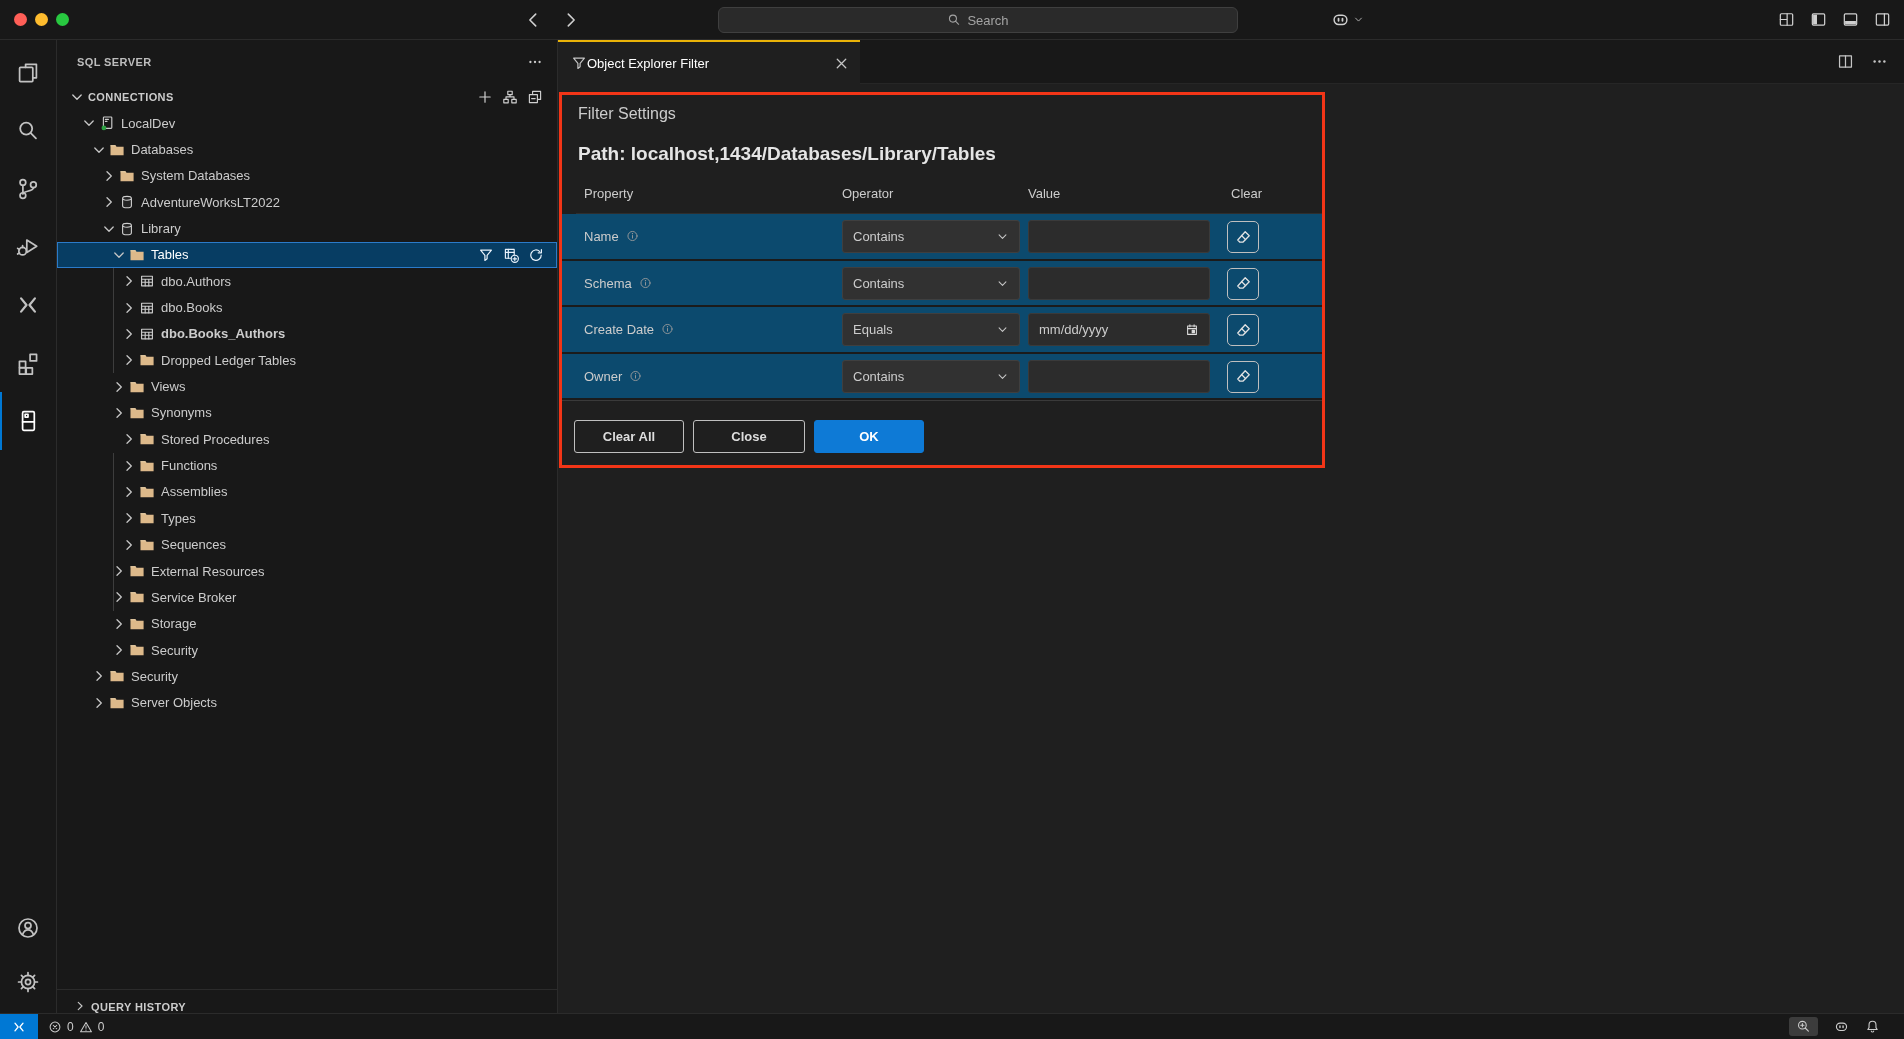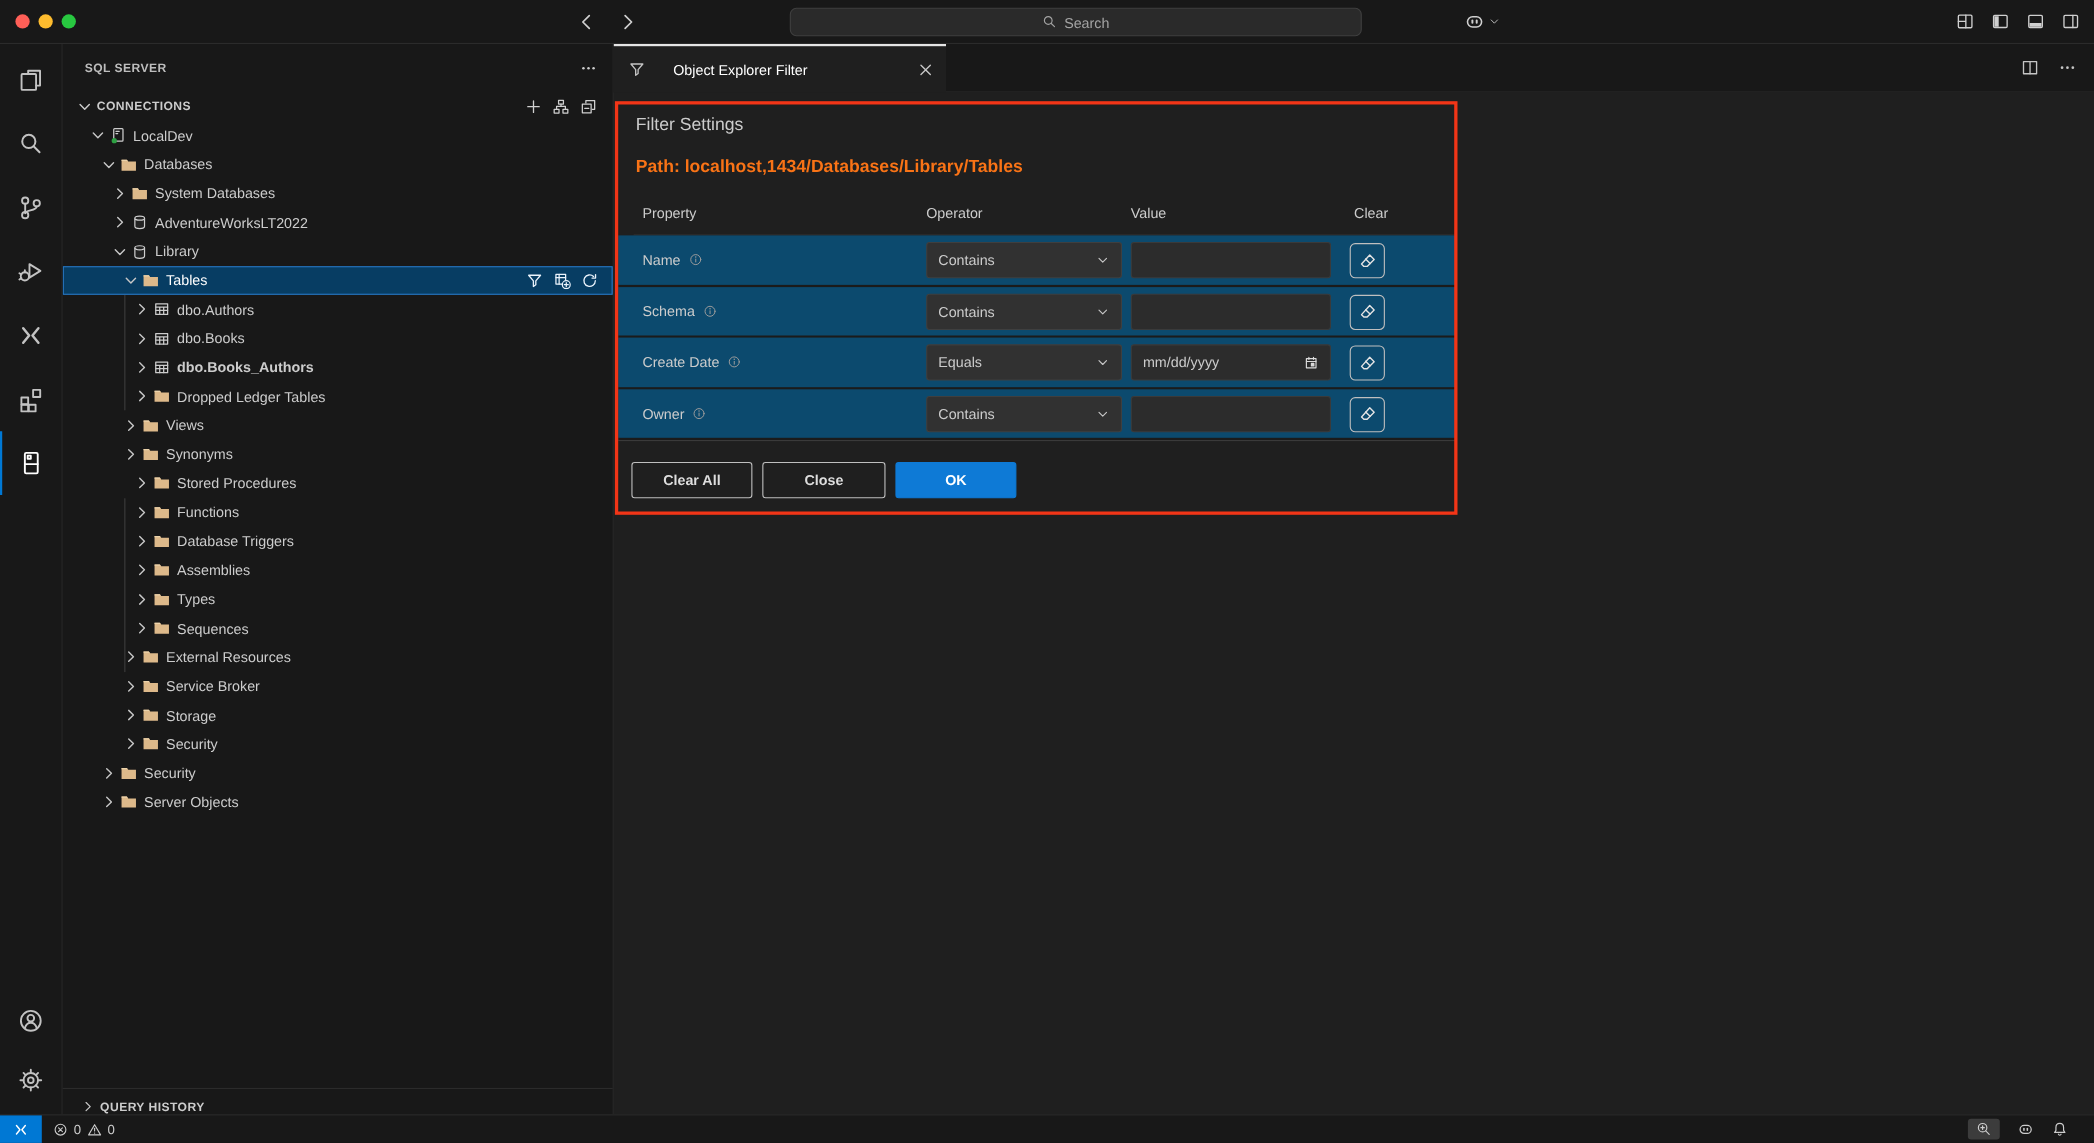--- a/index.html
+++ b/index.html
@@ -59,32 +59,32 @@
   #query-history{position:absolute;left:0;bottom:0;width:100%;height:24px;border-top:1px solid #2b2b2b;
                  display:flex;align-items:flex-end;padding-left:16px;box-sizing:border-box;gap:4px}
   #query-history .ic{width:14px;height:14px;color:#c6c6c6}
   #query-history span{font-size:11px;font-weight:bold;letter-spacing:.4px;color:#cccccc}
 
   
   #editor{position:absolute;left:558px;top:40px;width:1346px;height:973px;background:#1f1f1f}
   #tabbar{position:absolute;left:0;top:0;width:100%;height:43px;background:#181818;
           border-bottom:1px solid #262626;box-sizing:content-box}
   #tab{position:absolute;left:0;top:0;width:302px;height:44px;background:#1f1f1f;box-sizing:border-box;
-       border-top:2px solid #e5e5e5;display:flex;align-items:center;padding:0 10px 0 13px;gap:25px;z-index:2;cursor:pointer}
+       border-top:2px solid #eab308;display:flex;align-items:center;padding:0 10px 0 13px;gap:0;z-index:2;cursor:pointer}
   #tab .ic{color:#c5c5c5}
   #tab-label{font-size:13px;color:#ffffff;flex:1}
   #tab-close{width:17px;height:17px;color:#cccccc;cursor:pointer}
   #editor-actions{position:absolute;right:16px;top:0;height:43px;display:flex;align-items:center;gap:17px;color:#c5c5c5}
   #editor-actions .ic{width:17px;height:17px;cursor:pointer}
   #content{position:absolute;left:0;top:44px;right:0;bottom:0}
 
   #red-box{position:absolute;left:1px;top:8px;width:766px;height:376px;border:3px solid #f23517;
            box-sizing:border-box;pointer-events:none;z-index:5}
   #fs-title{position:absolute;left:20px;top:21px;font-size:16px;color:#cccccc}
-  #fs-path{position:absolute;left:20px;top:59px;font-size:16px;font-weight:bold;color:#f97316}
+  #fs-path{position:absolute;left:20px;top:59px;font-size:19px;font-weight:bold;color:#e5e5e5}
   .col-hdr{position:absolute;top:102px;font-size:13px;color:#cccccc}
   #hdr-line{position:absolute;left:18px;top:129px;width:748px;height:1px;background:#2e2e2e}
   #frows{position:absolute;left:4px;top:130px;width:762px}
   .frow{position:relative;height:46.5px;background:#0c4a6e;border-bottom:2px solid #1b1b1b;box-sizing:border-box}
   .f-label{position:absolute;left:22px;top:50%;transform:translateY(-50%);display:flex;align-items:center;
            gap:7px;font-size:13px;color:#cccccc}
   .f-label .ic{width:13px;height:13px;color:#9d9d9d}
   .f-op{position:absolute;left:280px;top:6px;width:178px;height:33px;background:#313131;border:1px solid #3f3f3f;
         border-radius:3px;box-sizing:border-box;display:flex;align-items:center;justify-content:space-between;
         padding:0 10px;font-size:13px;color:#cccccc;cursor:pointer}
@@ -540,34 +540,20 @@
           <svg viewBox="0 0 16 16" fill="none" stroke="currentColor" stroke-width="1.3" stroke-linecap="round" stroke-linejoin="round">
             <path d="M6 3.8L10.3 8 6 12.2"></path>
           </svg>
         </span>
         <span class="ic tree-ic">
           <svg viewBox="0 0 16 16">
             <path fill="#ddb98a" d="M1.5 3.2h4.8l1.3 1.6h7v8.4H1.5z"></path>
             <path fill="#ecd3ab" d="M1.5 3.2h4.8l.9 1.1H1.5z"></path>
           </svg>
         </span>
-        <span class="lbl">Database Triggers</span>
-      </div>
-      <div class="tree-row" style="padding-left: 64px;">
-        <span class="ic chev">
-          <svg viewBox="0 0 16 16" fill="none" stroke="currentColor" stroke-width="1.3" stroke-linecap="round" stroke-linejoin="round">
-            <path d="M6 3.8L10.3 8 6 12.2"></path>
-          </svg>
-        </span>
-        <span class="ic tree-ic">
-          <svg viewBox="0 0 16 16">
-            <path fill="#ddb98a" d="M1.5 3.2h4.8l1.3 1.6h7v8.4H1.5z"></path>
-            <path fill="#ecd3ab" d="M1.5 3.2h4.8l.9 1.1H1.5z"></path>
-          </svg>
-        </span>
         <span class="lbl">Assemblies</span>
       </div>
       <div class="tree-row" style="padding-left: 64px;">
         <span class="ic chev">
           <svg viewBox="0 0 16 16" fill="none" stroke="currentColor" stroke-width="1.3" stroke-linecap="round" stroke-linejoin="round">
             <path d="M6 3.8L10.3 8 6 12.2"></path>
           </svg>
         </span>
         <span class="ic tree-ic">
           <svg viewBox="0 0 16 16">

